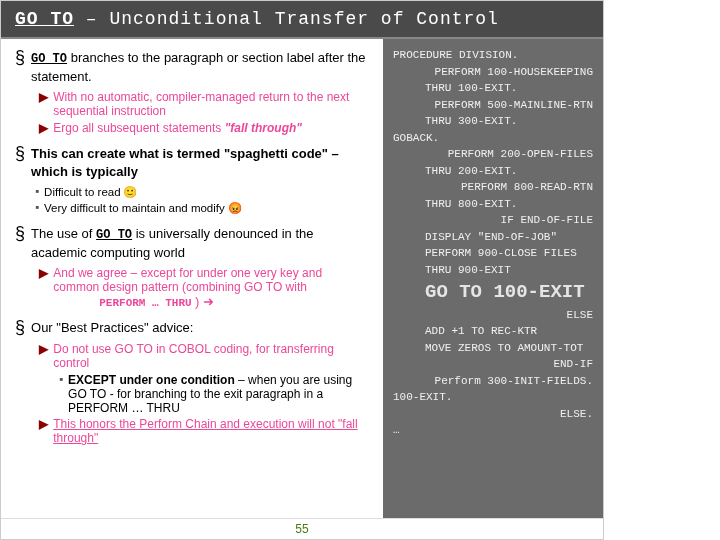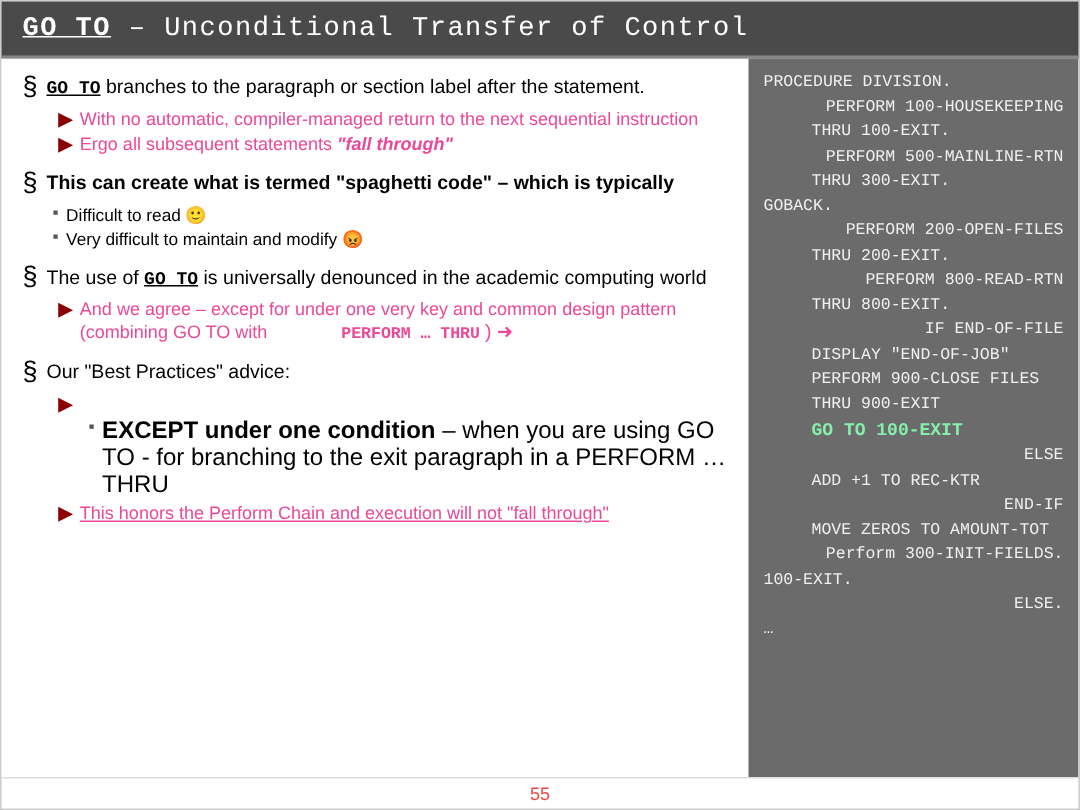--- a/index.html
+++ b/index.html
@@ -6,21 +6,21 @@
     body {
       width: 720px;
       height: 540px;
       font-family: Arial, sans-serif;
       background: #fff;
       overflow: hidden;
       font-size: 13px;
     }
 
     .page {
-      width: 720px;
+      width: 604px;
       height: 540px;
       display: flex;
       flex-direction: column;
       border: 1px solid #ccc;
     }
 
     .header {
       background: #4a4a4a;
       color: #fff;
       padding: 8px 14px;
@@ -146,30 +146,30 @@
       margin-left: 46px;
     }
 
     .arrow-symbol {
       font-size: 13px;
     }
 
     .footer {
       text-align: center;
       font-size: 12px;
-      color: #ef4444;
+      color: #4d7c0f;
       padding: 3px 4px;
       border-top: 1px solid #ddd;
     }
 
     
     .code-bold-large {
       font-weight: bold;
-      font-size: 12px;
-      color: #86efac;
+      font-size: 19px;
+      color: #e5e5e5;
     }
 
     .rp-indent1 { padding-left: 16px; text-align: right; }
     .rp-indent2 { padding-left: 32px; }
 
     .rp-line { line-height: 1.5; white-space: pre; }
   </style>
 </head>
 <body>
 
@@ -245,25 +245,28 @@
       </div>
 
       <div class="section">
         <div class="bullet-main">
           <span class="bullet-icon">§</span>
           <span class="text">Our "Best Practices" advice:</span>
         </div>
         <div class="sub-bullets">
           <div class="sub-bullet">
             <span class="arrow">▶</span>
+            <span class="highlight-blue">
+              Do not use <span class="code-kw">GO TO</span> in COBOL coding, for transferring control
+            </span>
           </div>
           <div class="sub-sub-bullets">
             <div class="sub-sub-bullet">
               <span class="dash">▪</span>
-              <span style="font-size:16px;">
+              <span style="font-size:12px;">
                 <strong>EXCEPT under one condition</strong> – when you are using GO TO  - for branching to the exit paragraph in a PERFORM … THRU
               </span>
             </div>
           </div>
           <div class="sub-bullet">
             <span class="arrow">▶</span>
             <span class="highlight-blue underline-text" style="text-decoration:underline;">
               This honors the Perform Chain and execution will not "fall through"
             </span>
           </div>
@@ -283,22 +286,22 @@
       <div class="rp-line rp-indent2">THRU 200-EXIT.</div>
       <div class="rp-line rp-indent1">PERFORM 800-READ-RTN</div>
       <div class="rp-line rp-indent2">THRU 800-EXIT.</div>
       <div class="rp-line rp-indent1">IF END-OF-FILE</div>
       <div class="rp-line rp-indent2">DISPLAY "END-OF-JOB"</div>
       <div class="rp-line rp-indent2">PERFORM 900-CLOSE FILES</div>
       <div class="rp-line rp-indent2">THRU 900-EXIT</div>
       <div class="rp-line rp-indent2 code-bold-large">GO TO 100-EXIT</div>
       <div class="rp-line rp-indent1">ELSE</div>
       <div class="rp-line rp-indent2">ADD +1 TO REC-KTR</div>
+      <div class="rp-line rp-indent2">MOVE ZEROS TO AMOUNT-TOT</div>
       <div class="rp-line rp-indent1">END-IF</div>
-      <div class="rp-line rp-indent2">MOVE ZEROS TO AMOUNT-TOT</div>
       <div class="rp-line rp-indent1">Perform 300-INIT-FIELDS.</div>
       <div class="rp-line">100-EXIT.</div>
       <div class="rp-line rp-indent1">ELSE.</div>
       <div class="rp-line">…</div>
     </div>
 
   </div>
 
   <div class="footer">
     <span>55</span>

